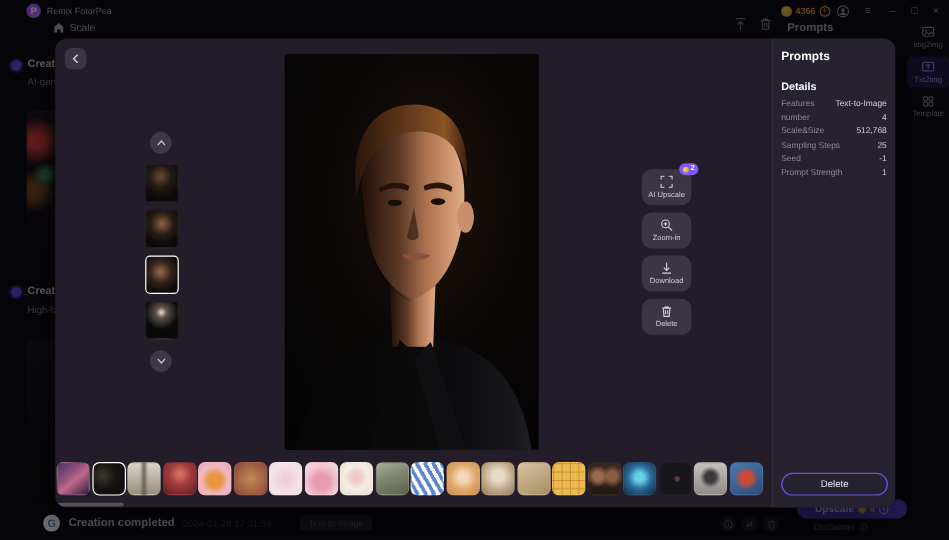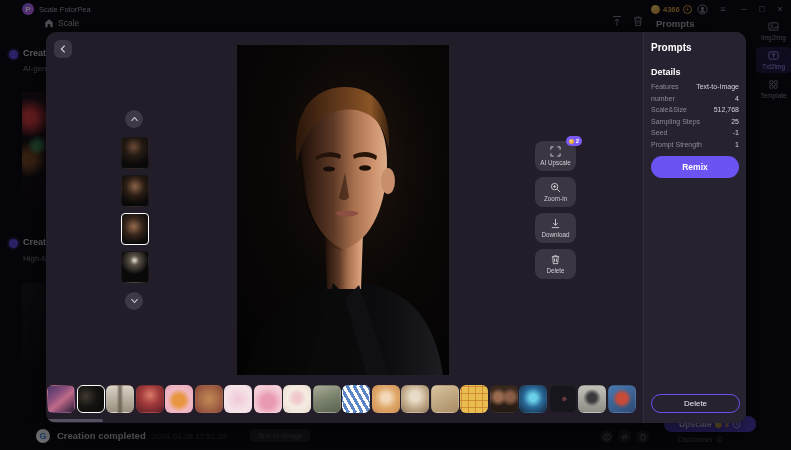--- a/index.html
+++ b/index.html
@@ -116,21 +116,21 @@
   .t17{background:radial-gradient(circle at 50% 45%,#6ad0e8 0 18%,#2a6a9a 50%,#14283e 100%)}
   .t18{background:radial-gradient(circle at 55% 50%,#6a3a3a 0 8%,transparent 14%),#18161d}
   .t19{background:radial-gradient(circle at 50% 45%,#3a3a3c 0 22%,transparent 46%),linear-gradient(#c4c0ba,#8f8b85)}
   .t20{background:radial-gradient(circle at 50% 48%,#c84a38 0 26%,transparent 52%),linear-gradient(150deg,#4a7ab0,#2e4a74)}
 </style>
 </head>
 <body>
 
 <div class="bg-layer">
   <div class="abs logo">P</div>
-  <div class="abs app-name">Scale FotorPea</div>
+  <div class="abs app-name">Remix FotorPea</div>
 
   <div class="abs coin-pill">
     <div class="coin-dot"></div>
     <span class="coin-count">4366</span>
     <div class="plus-circle">+</div>
   </div>
   <div class="abs tb-btn" style="left:695px">
     <svg width="11" height="11" viewBox="0 0 12 12">
         <circle cx="6" cy="6" r="5" fill="none" stroke="#8f8c98"></circle>
         <circle cx="6" cy="4.8" r="1.7" fill="#8f8c98"></circle>
@@ -369,21 +369,20 @@
         <div class="detail-row">
           <span class="dl">Seed</span>
           <span class="dv">-1</span>
         </div>
 
         <div class="detail-row">
           <span class="dl">Prompt Strength</span>
           <span class="dv">1</span>
         </div>
       </div>
-    <div class="remix-btn">Remix</div>
     <div class="pp-delete">Delete</div>
   </div>
 
   <div class="bottom-strip abs">
 
       <div class="bthumb t1"></div>
 
       <div class="bthumb t2 selected"></div>
 
       <div class="bthumb t3"></div>

